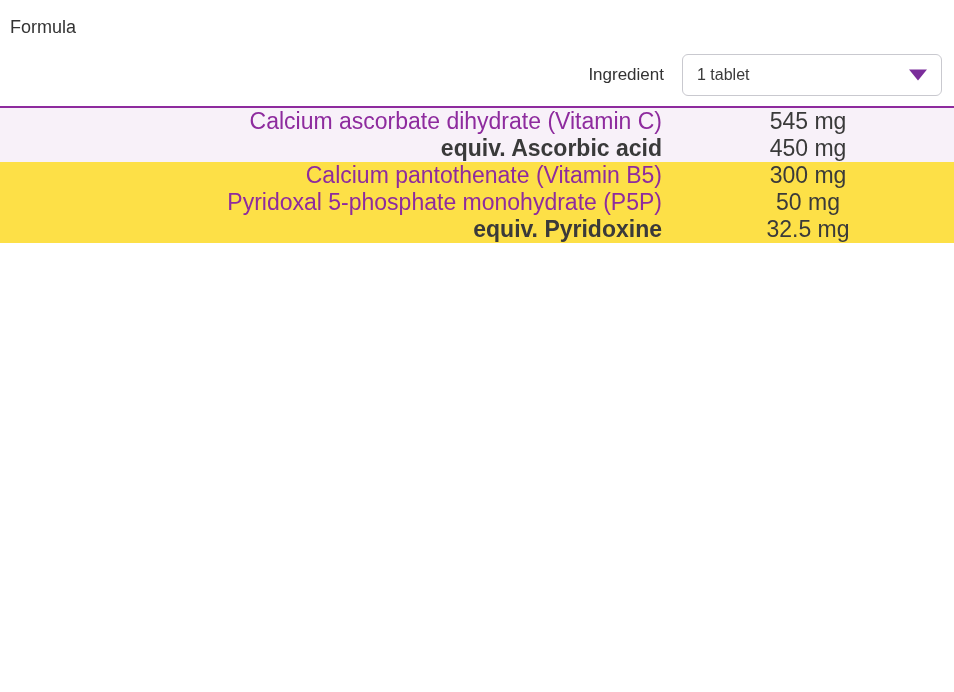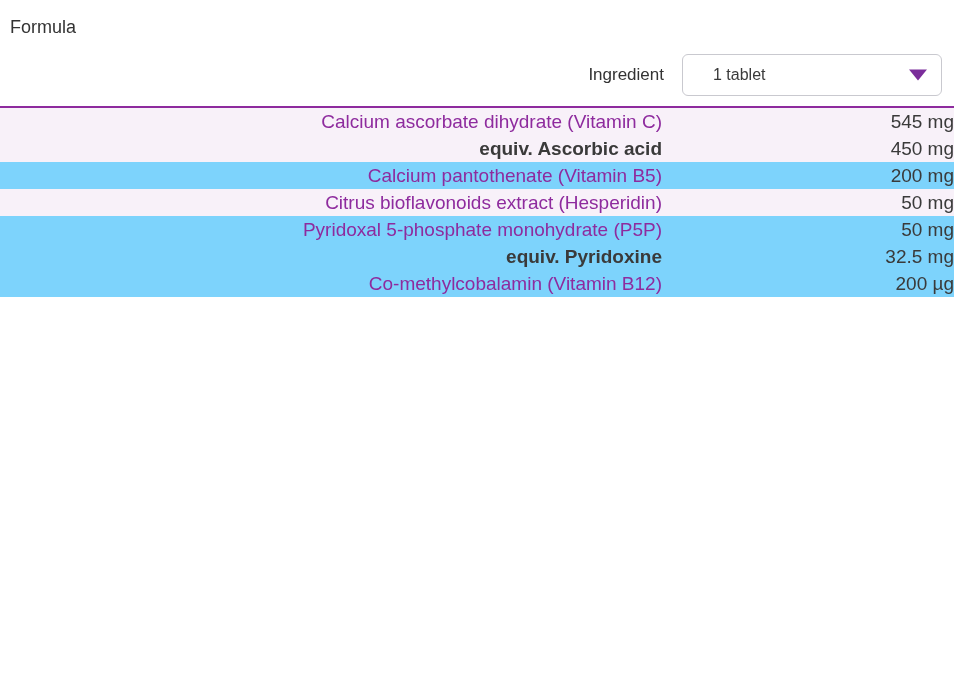--- a/index.html
+++ b/index.html
@@ -48,21 +48,21 @@
   .dose-select {
     position: relative;
     width: 260px;
     height: 42px;
     border: 1px solid #c9c9cf;
     border-radius: 6px;
     background: #ffffff;
     display: flex;
     align-items: center;
     box-sizing: border-box;
-    padding: 0 30px;
+    padding: 0 14px;
     cursor: pointer;
   }
   .dose-select .value {
     font-size: 16px;
     color: #3a3a3a;
   }
   .dose-select .caret {
     position: absolute;
     right: 14px;
     top: 50%;
@@ -81,41 +81,41 @@
     border-top: 2px solid #8e2b9e;
   }
 
   .table col.c-name { width: 662px; }
   .table col.c-amount { width: 292px; }
 
   .table tr.alt td {
     background: #f8f1f9;
   }
   .table tr.plain td {
-    background: #7dd3fc;
+    background: #fde047;
   }
 
   .table td {
     padding: 0;
     vertical-align: top;
   }
 
   .cell-name {
     text-align: right;
     padding: 11px 10px 11px 10px;
     box-sizing: border-box;
   }
   .cell-amount {
-    text-align: right;
+    text-align: center;
     padding: 11px 10px 11px 10px;
     box-sizing: border-box;
   }
 
   .line {
-    font-size: 19px;
+    font-size: 23px;
     line-height: 27px;
     white-space: nowrap;
     overflow: hidden;
     text-overflow: ellipsis;
   }
   .name-main { color: #8e2b9e; }
   .name-equiv { color: #3a3a3a; font-weight: bold; }
   .amount { color: #3a3a3a; }
 </style>
 </head>
@@ -147,45 +147,29 @@
           <td class="cell-amount">
             <div class="line amount">545 mg</div>
             <div class="line amount">450 mg</div>
           </td>
         </tr>
         <tr class="plain">
           <td class="cell-name">
             <div class="line name-main">Calcium pantothenate (Vitamin B5)</div>
           </td>
           <td class="cell-amount">
-            <div class="line amount">200 mg</div>
-          </td>
-        </tr>
-        <tr class="alt">
-          <td class="cell-name">
-            <div class="line name-main">Citrus bioflavonoids extract (Hesperidin)</div>
-          </td>
-          <td class="cell-amount">
-            <div class="line amount">50 mg</div>
+            <div class="line amount">300 mg</div>
           </td>
         </tr>
         <tr class="plain">
           <td class="cell-name">
             <div class="line name-main">Pyridoxal 5-phosphate monohydrate (P5P)</div>
             <div class="line name-equiv">equiv. Pyridoxine</div>
           </td>
           <td class="cell-amount">
             <div class="line amount">50 mg</div>
             <div class="line amount">32.5 mg</div>
           </td>
         </tr>
-        <tr class="plain">
-          <td class="cell-name">
-            <div class="line name-main">Co-methylcobalamin (Vitamin B12)</div>
-          </td>
-          <td class="cell-amount">
-            <div class="line amount">200 µg</div>
-          </td>
-        </tr>
       </tbody>
   </table>
 
 </div>
 
 </body></html>

